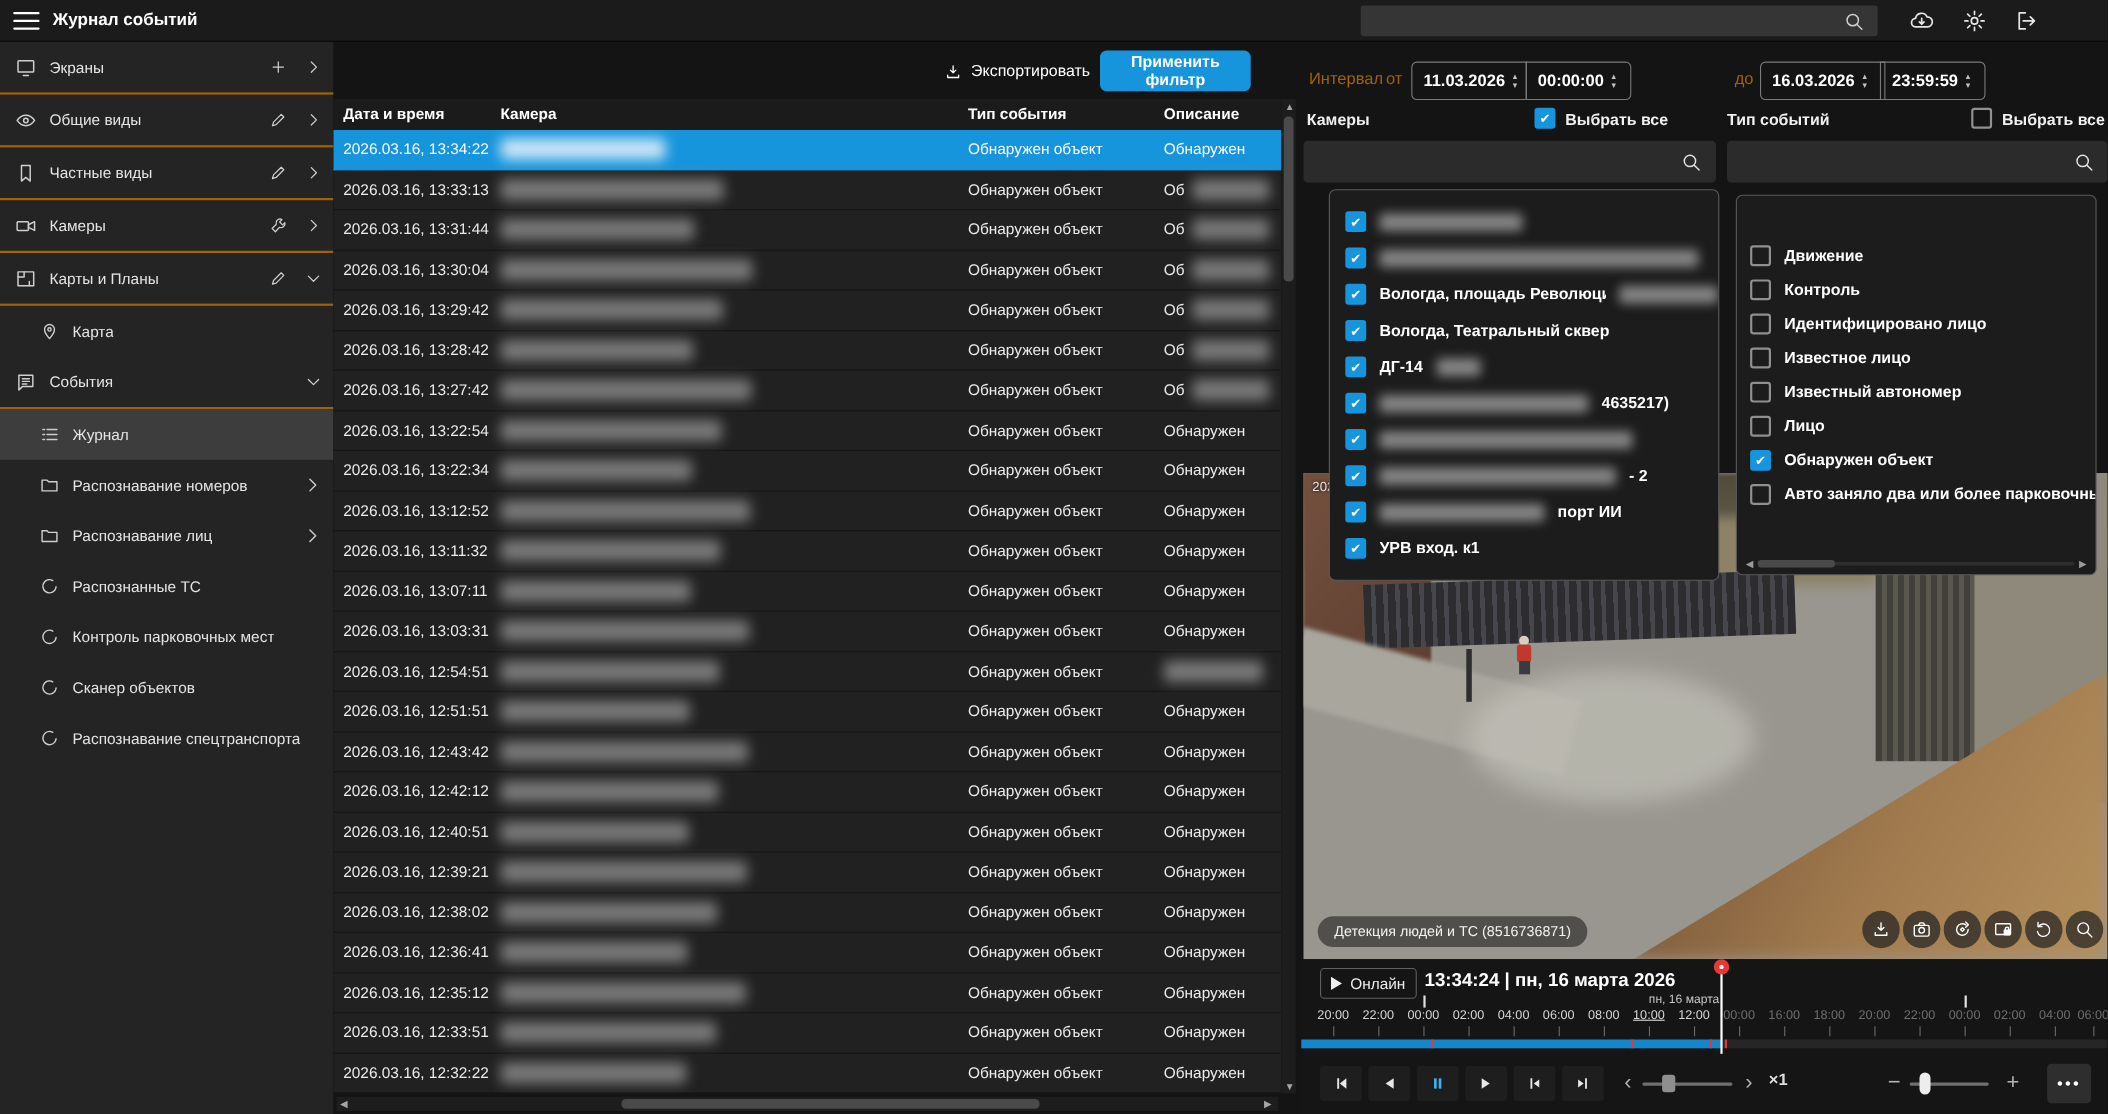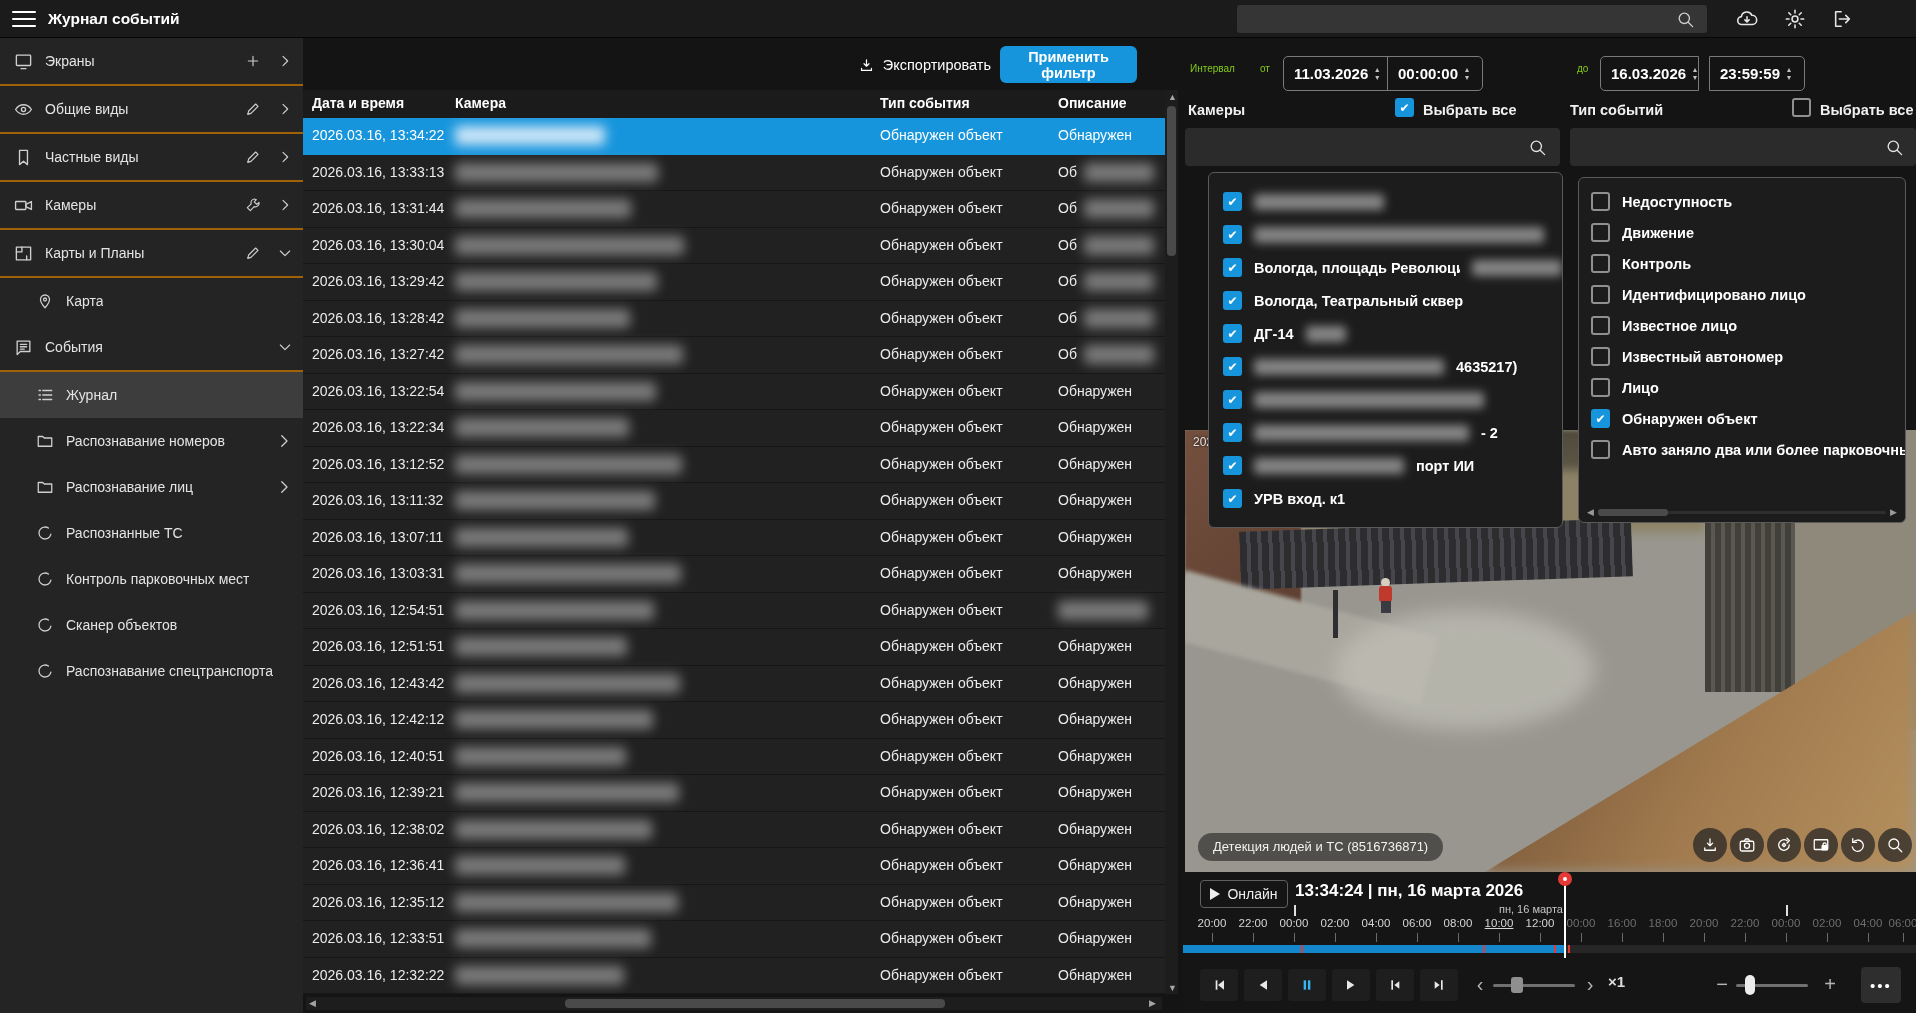--- a/index.html
+++ b/index.html
@@ -45,21 +45,21 @@
   .blr{position:absolute;height:19px;top:8px;border-radius:4px;background:#989898;filter:blur(6px);opacity:.75}
   .trow.sel .blr{background:#dfeefb;opacity:.9}
   
   .sb-track-v{left:862px;top:52px;width:13px;height:904px;background:#1d1d1d}
   .sb-thumb-v{left:864px;top:68px;width:9px;height:150px;background:#4a4a4a;border-radius:4px}
   .sb-arr{position:absolute;color:#a5a5a5;font-size:9px;line-height:9px}
   .sb-track-h{left:3px;top:959px;width:856px;height:13px;background:#1d1d1d}
   .sb-thumb-h{left:262px;top:961px;width:380px;height:9px;background:#4a4a4a;border-radius:4px}
   
   #rightzone{left:1183px;top:38px;width:733px;height:975px}
-  .ilabel{font-size:10px;color:#84cc16;white-space:nowrap}
+  .ilabel{font-size:15px;color:#a16207;white-space:nowrap}
   .dtbox{position:absolute;height:35px;border:1px solid #7a7a7a;background:transparent;display:flex;align-items:center;
          padding:0 4px 0 10px;font-weight:bold;font-size:15px;color:#fff}
   .dtbox.lft{border-radius:5px 0 0 5px}
   .dtbox.rgt{border-radius:0 5px 5px 0;margin-left:-1px}
   .spin{display:flex;flex-direction:column;margin-left:7px;color:#c2c2c2;font-size:8px;line-height:8px;cursor:pointer}
   .flabel{font-size:14.5px;font-weight:600;color:#f0f0f0;white-space:nowrap}
   .cb{position:absolute;width:19px;height:19px;border:2px solid #909090;border-radius:3px;background:transparent;
       display:flex;align-items:center;justify-content:center;cursor:pointer}
   .cb.on{background:#1795dc;border-color:#1795dc}
   .cb.on::after{content:"\2714";color:#fff;font-size:12px;font-weight:bold}
@@ -547,21 +547,21 @@
       </span>
   </div>
   <div class="dtbox rgt" style="left:205px;top:18px;width:96px">
     <span>00:00:00</span>
       <span class="spin">
         <span>▴</span>
         <span>▾</span>
       </span>
   </div>
   <span class="ilabel abs" style="left:394px;top:25px">до</span>
-  <div class="dtbox lft" style="left:417px;top:18px;width:99px">
+  <div class="dtbox lft" style="left:417px;top:18px;width:114px">
     <span>16.03.2026</span>
       <span class="spin">
         <span>▴</span>
         <span>▾</span>
       </span>
   </div>
   <div class="dtbox rgt" style="left:527px;top:18px;width:96px">
     <span>23:59:59</span>
       <span class="spin">
         <span>▴</span>
@@ -696,24 +696,20 @@
       </div>
     </div>
   <div class="drop" id="drop-events" style="left:395px;top:139px;width:328px;height:346px">
     <div class="hscroll2">
       <span>◀</span>
       <span class="trk">
           <span class="thm"></span>
         </span>
       <span>▶</span>
     </div>
-  <div class="ditem" style="top: 8px; height: 31px; padding-left: 12px;">
-        <span class="dcb"></span>
-        <span class="txt">Недоступность</span>
-      </div>
       <div class="ditem" style="top: 39px; height: 31px; padding-left: 12px;">
         <span class="dcb"></span>
         <span class="txt">Движение</span>
       </div>
       <div class="ditem" style="top: 70px; height: 31px; padding-left: 12px;">
         <span class="dcb"></span>
         <span class="txt">Контроль</span>
       </div>
       <div class="ditem" style="top: 101px; height: 31px; padding-left: 12px;">
         <span class="dcb"></span>

